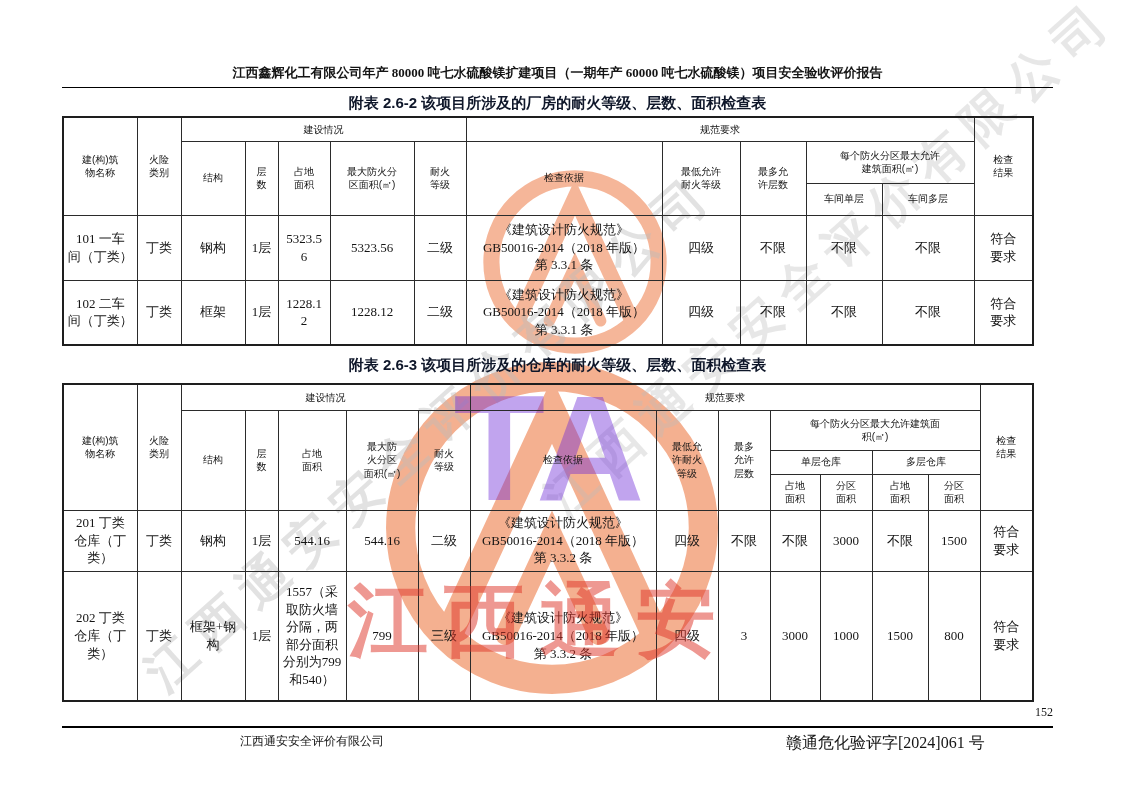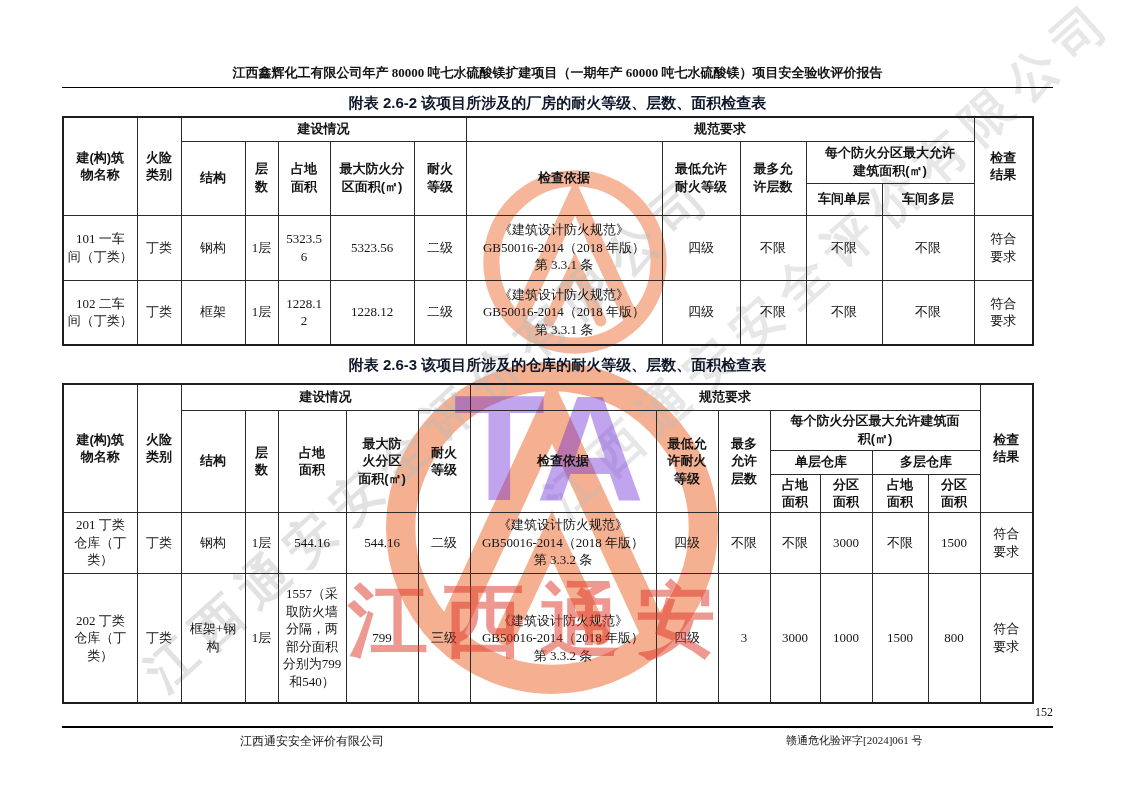--- a/index.html
+++ b/index.html
@@ -11,21 +11,21 @@
   
   .page-header{
     position:absolute;top:64px;left:62px;width:991px;text-align:center;
     font-size:13px;font-weight:600;letter-spacing:0;
   }
   .rule{position:absolute;left:62px;width:991px;border-top:2px solid #000;}
   .rule.header{top:87px;border-top-width:1.5px;}
   .rule.footer{top:726px;}
   .page-number{position:absolute;top:705px;left:62px;width:991px;text-align:right;font-size:12px;}
   .footer-company{position:absolute;top:733px;left:240px;font-size:12px;}
-  .footer-doc{position:absolute;top:733px;left:786px;font-size:11px;}
+  .footer-doc{position:absolute;top:733px;left:786px;font-size:16px;}
   
   .tbl-title{
     position:absolute;left:62px;width:991px;text-align:center;
     font-family:"Liberation Sans","DejaVu Sans",sans-serif;
     font-weight:bold;font-size:15px;color:#0f172a;
   }
   .tbl-title.t1{top:94px;}
   .tbl-title.t2{top:356px;}
   
   table.doc{
@@ -35,21 +35,21 @@
   }
   table.doc.t1{top:116px;}
   table.doc.t2{top:383px;}
   table.doc td{
     border:1px solid #2b2b2b;text-align:center;vertical-align:middle;
     padding:1px 2px;font-size:13px;line-height:1.35;white-space:pre-line;
     overflow:hidden;
   }
   table.doc td.h{
     font-family:"Liberation Sans","DejaVu Sans",sans-serif;
-    font-weight:bold;font-size:13px;
+    font-weight:normal;font-size:10px;
   }
   td.ba{word-break:break-all;}
   td.sm{font-size:12px;padding:1px 0;}
   
   .wm{position:absolute;pointer-events:none;}
   .wm-logo1{left:480px;top:167px;width:190px;height:190px;opacity:.72;z-index:0;}
   .wm-logo2{left:380px;top:356px;width:344px;height:344px;opacity:.78;z-index:0;}
   .wm-diag{
     z-index:0;white-space:nowrap;font-family:"Liberation Sans","DejaVu Sans",sans-serif;
     font-size:50px;font-weight:bold;letter-spacing:12px;opacity:.42;

